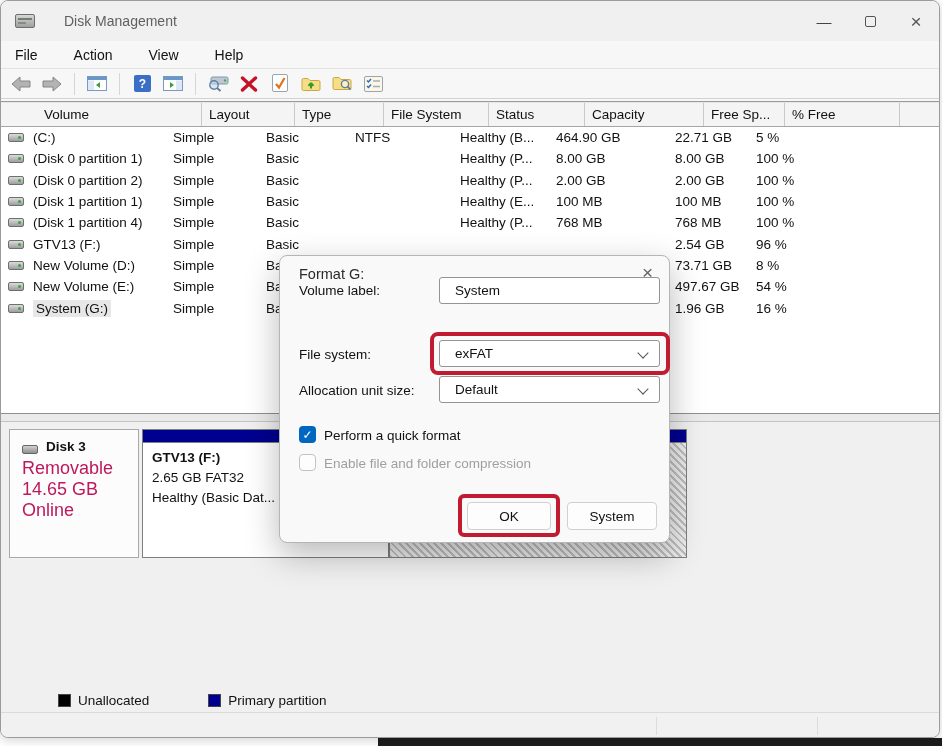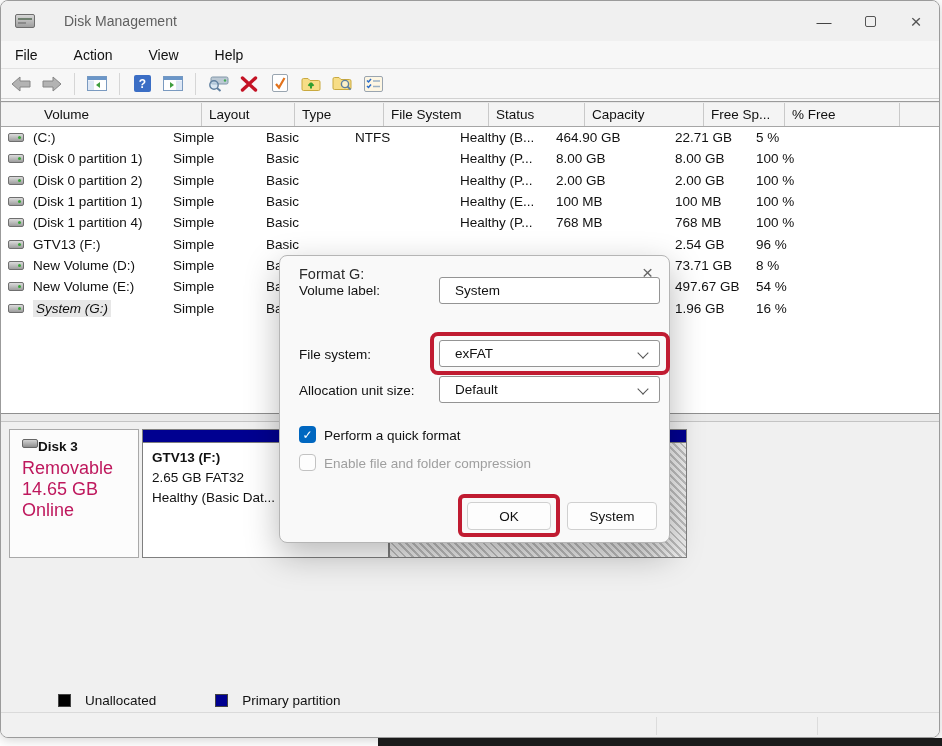--- a/index.html
+++ b/index.html
@@ -37,43 +37,43 @@
   .list-panel { position:absolute; left:0; top:100px; width:940px; height:312px; background:#fff; border-top:1px solid #9a9a9a; }
   .thead { display:flex; height:25px; background:#f4f4f4; border-bottom:1px solid #a6a6a6; border-top:1px solid #e7e7e7;padding-left:36px; }
   .hcell { font-size:13.5px; color:#111; padding:4px 0 0 7px; border-right:1px solid #c9c9c9; overflow:hidden; white-space:nowrap; }
   .trow { display:flex; height:21.3px; align-items:center; }
   .tcell { font-size:13.5px; color:#111; padding-left:7px; overflow:hidden; white-space:nowrap; display:flex; align-items:center; }
   .c0{width:165px;} .c1{width:93px;} .c2{width:89px;} .c3{width:105px;}
   .c4{width:96px;} .c5{width:119px;} .c6{width:81px;} .c7{width:115px;} .c8{flex:1;}
   .vol-icon { width:16px; height:9px; background:linear-gradient(#dcdcdc,#9d9d9d); border:1px solid #6f6f6f;
     border-radius:2px; position:relative; margin-right:9px; flex:none; }
   .vol-icon::after { content:''; position:absolute; right:2px; top:2px; width:3px; height:3px; background:#3aa53a; border-radius:50%; }
-  .sel-chip { background:#e7e7e7; padding:1px 3px;font-style:italic; }
+  .sel-chip { background:#e7e7e7; padding:1px 3px; }
 
   .splitter { position:absolute; left:0; top:412px; width:940px; height:9px; background:#eaeaea;
     border-top:1px solid #8f8f8f; border-bottom:1px solid #c4c4c4; }
 
   
   .bottom-pane { position:absolute; left:0; top:421px; width:940px; height:290px; background:#f0f0f0; }
   .disk-info { position:absolute; left:8px; top:7px; width:130px; height:129px; background:#fcfcfc;
     border:1px solid #a9a9a9; padding:9px 0 0 12px; }
-  .disk-title { display:flex; align-items:flex-start; font-size:13.5px; font-weight:bold; color:#111; margin-bottom:4px; }
+  .disk-title { display:flex; align-items:flex-end; gap:8px; font-size:13.5px; font-weight:bold; color:#111; margin-bottom:4px; }
   .disk-icon { width:16px; height:9px; background:linear-gradient(#d2d2d2,#8f8f8f); border:1px solid #666; border-radius:2px; }
   .disk-line { font-size:18px; color:#be185d; line-height:21px; }
 
   .part { position:absolute; top:7px; height:129px; border:1px solid #7f7f7f; background:#fff; }
   .part-stripe { height:13px; border-bottom:1px solid #7f7f7f; }
   .part-text { padding:5px 9px; font-size:13.5px; color:#111; line-height:20px; white-space:nowrap; overflow:hidden; }
   .part-name { font-weight:bold; }
   .part-gtv { left:141px; width:247px; }
   .part-sys { left:388px; width:298px;
     background:repeating-linear-gradient(45deg,#bdbdbd 0 2px,#ececec 2px 5px); }
 
   .legend { position:absolute; left:10px; top:692px; display:flex; align-items:center; gap:12px; }
-  .legend-item { display:flex; align-items:center; gap:14px; font-size:13.5px; color:#111;padding-left:47px; }
+  .legend-item { display:flex; align-items:center; gap:7px; font-size:13.5px; color:#111;padding-left:47px; }
   .legend-swatch { width:13px; height:13px; border:1px solid #444; }
 
   .statusbar { position:absolute; left:0; top:711px; width:940px; height:27px; background:#f1f1f1; border-top:1px solid #dadada; }
   .sb-div { position:absolute; top:4px; bottom:4px; width:1px; background:#dcdcdc; }
 
   
   .dialog { position:absolute; left:278px; top:230px; width:391px; height:288px; background:#f9f9f9;
     border:1px solid #b5b5b5; border-radius:8px; box-shadow:0 12px 34px rgba(0,0,0,.28); z-index:10;margin-top:24px; }
   .dlg-title { position:absolute; left:19px; top:10px; font-size:14.5px; color:#2b2b2b; }
   .dlg-close { position:absolute; right:16px; top:6px; font-size:19px; font-weight:300; color:#666; }

